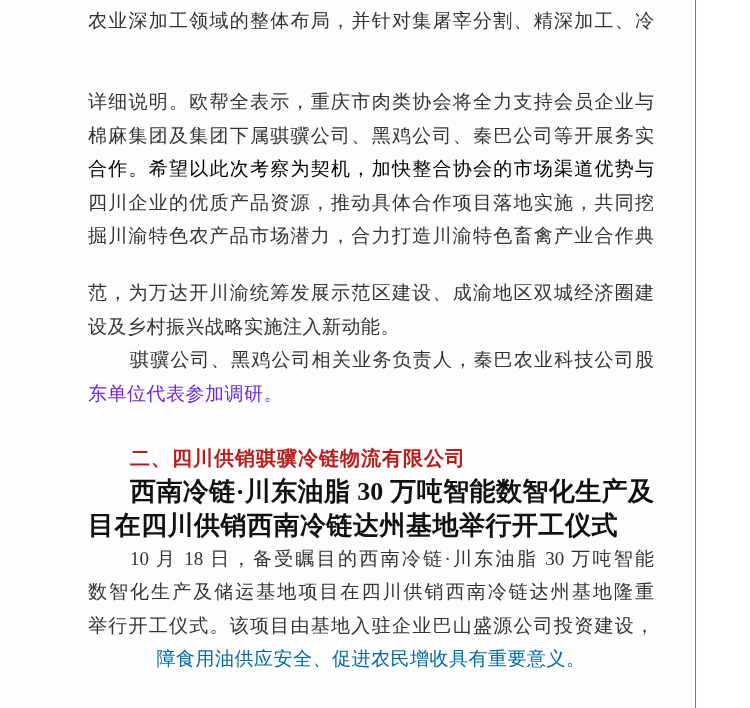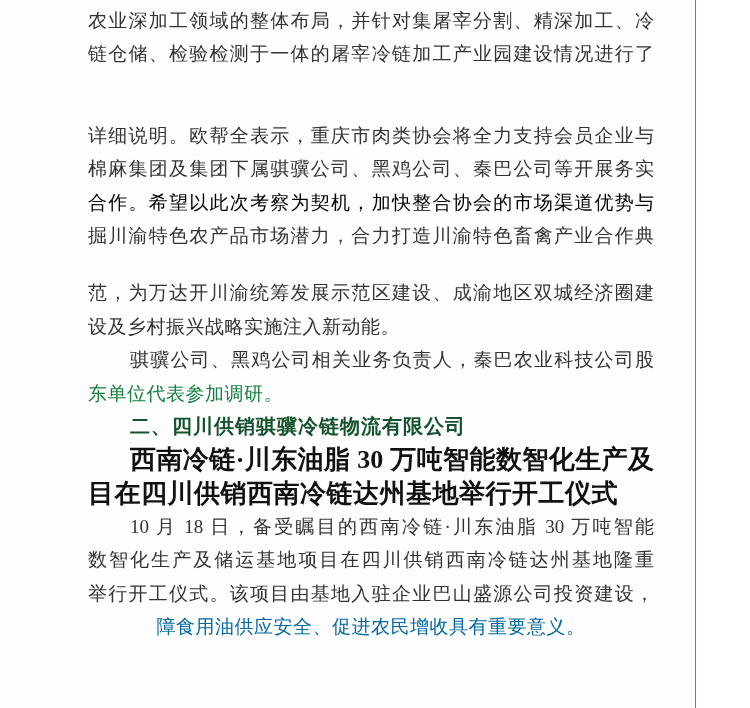--- a/index.html
+++ b/index.html
@@ -58,30 +58,30 @@
     width: 1px;
     background: #7d7d7d;
   }
 </style>
 </head>
 <body>
 
 <div class="page" style="background: rgb(253, 253, 253);">
   <div class="text-block" id="text-block">
       <div class="line  justify" style="color: rgb(51, 51, 51);">农业深加工领域的整体布局，并针对集屠宰分割、精深加工、冷</div>
-      <div class="line  justify" style="color: rgb(51, 51, 51);">链仓储、检验检测于一体的屠宰冷链加工产业园建设情况进行了</div>
       <div class="line  justify" style="color: rgb(51, 51, 51); margin-top: 48px;">详细说明。欧帮全表示，重庆市肉类协会将全力支持会员企业与</div>
       <div class="line  justify" style="color: rgb(51, 51, 51);">棉麻集团及集团下属骐骥公司、黑鸡公司、秦巴公司等开展务实</div>
       <div class="line  justify" style="color: #000000;">合作。希望以此次考察为契机，加快整合协会的市场渠道优势与</div>
+      <div class="line  justify" style="color: rgb(51, 51, 51);">四川企业的优质产品资源，推动具体合作项目落地实施，共同挖</div>
       <div class="line  justify" style="color: rgb(51, 51, 51);">掘川渝特色农产品市场潜力，合力打造川渝特色畜禽产业合作典</div>
       <div class="line  justify" style="color: rgb(51, 51, 51); margin-top: 24px;">范，为万达开川渝统筹发展示范区建设、成渝地区双城经济圈建</div>
       <div class="line " style="color: rgb(51, 51, 51);">设及乡村振兴战略实施注入新动能。</div>
       <div class="line  indent justify" style="color: rgb(51, 51, 51);">骐骥公司、黑鸡公司相关业务负责人，秦巴农业科技公司股</div>
-      <div class="line " style="color: #15803d;">东单位代表参加调研。</div>
-      <div class="line heading indent" style="color: #14532d;">二、四川供销骐骥冷链物流有限公司</div>
+      <div class="line " style="color: #6d28d9;">东单位代表参加调研。</div>
+      <div class="line heading indent" style="color: #b91c1c; margin-top: 32px;">二、四川供销骐骥冷链物流有限公司</div>
       <div class="line subheading indent justify" style="color: rgb(17, 17, 17);">西南冷链·川东油脂 30 万吨智能数智化生产及储运基地项</div>
       <div class="line subheading" style="color: rgb(17, 17, 17);">目在四川供销西南冷链达州基地举行开工仪式</div>
       <div class="line  indent justify" style="color: rgb(51, 51, 51);">10 月 18 日，备受瞩目的西南冷链·川东油脂 30 万吨智能</div>
       <div class="line  justify" style="color: rgb(51, 51, 51);">数智化生产及储运基地项目在四川供销西南冷链达州基地隆重</div>
       <div class="line  justify" style="color: rgb(51, 51, 51);">举行开工仪式。该项目由基地入驻企业巴山盛源公司投资建设，</div>
       <div class="line " style="color: #0369a1; text-align: center;">障食用油供应安全、促进农民增收具有重要意义。</div>
     </div>
   <div class="edge-line" style="background: rgb(125, 125, 125);"></div>
 </div>
 

